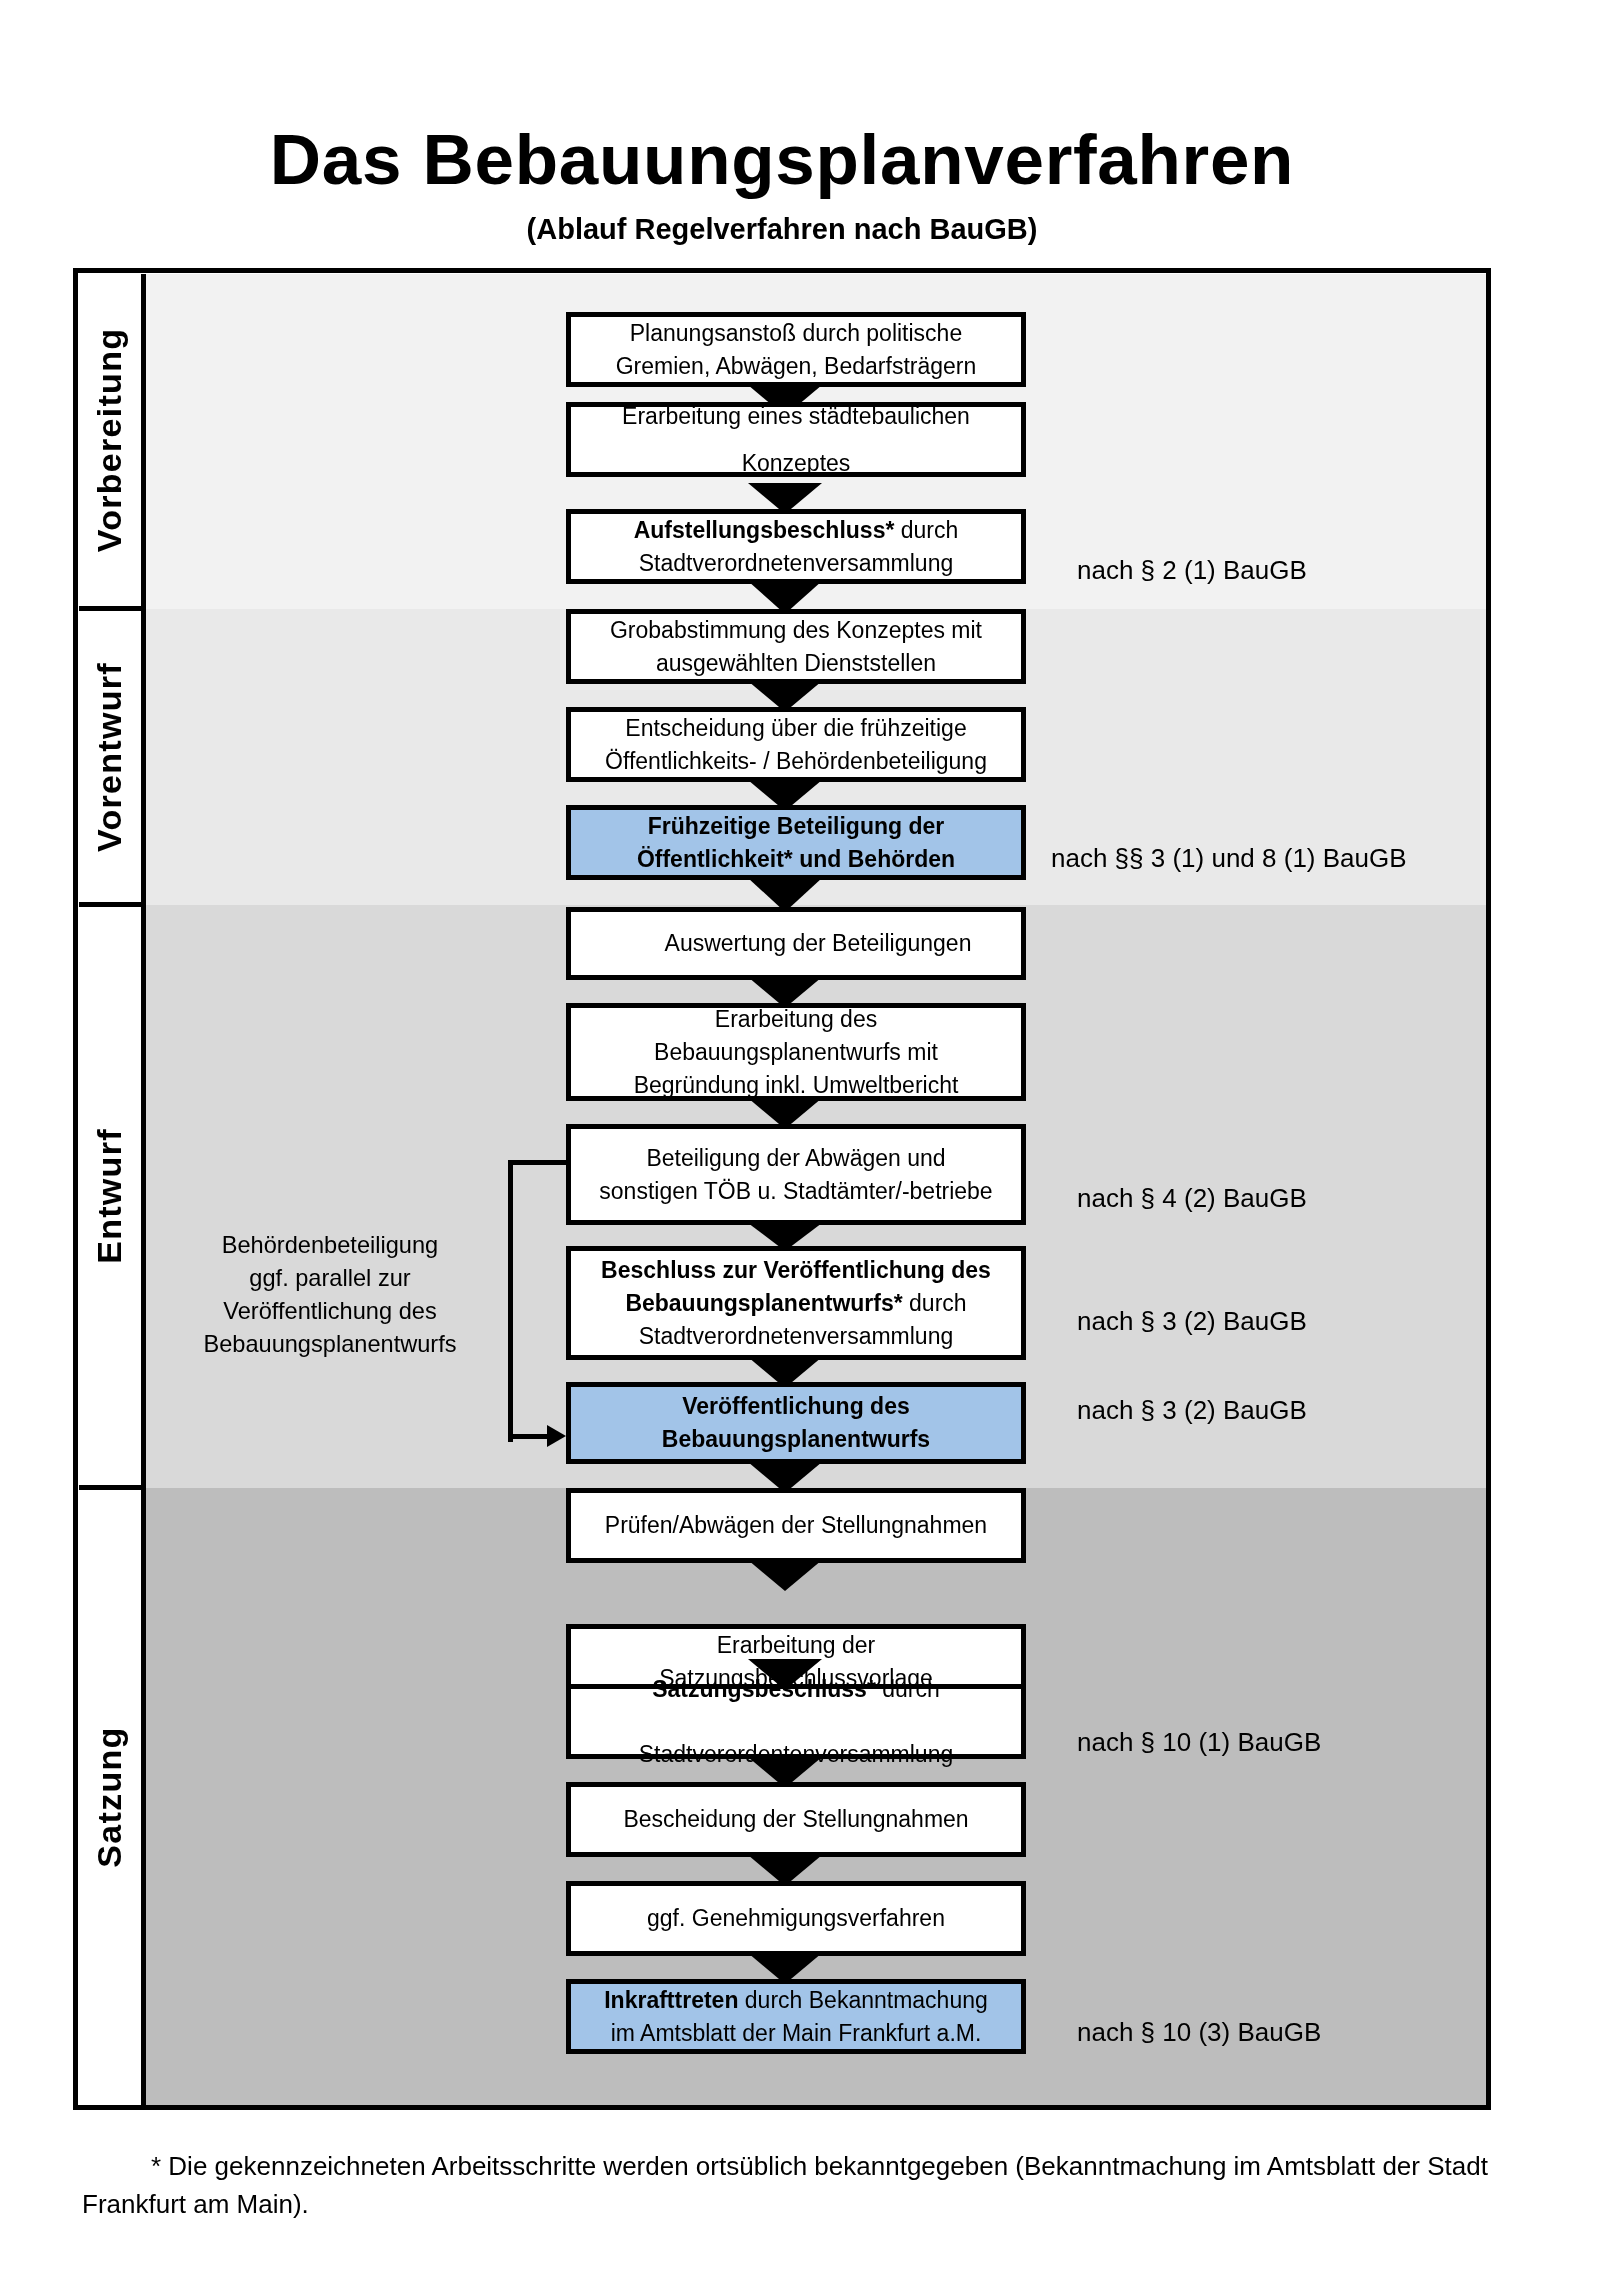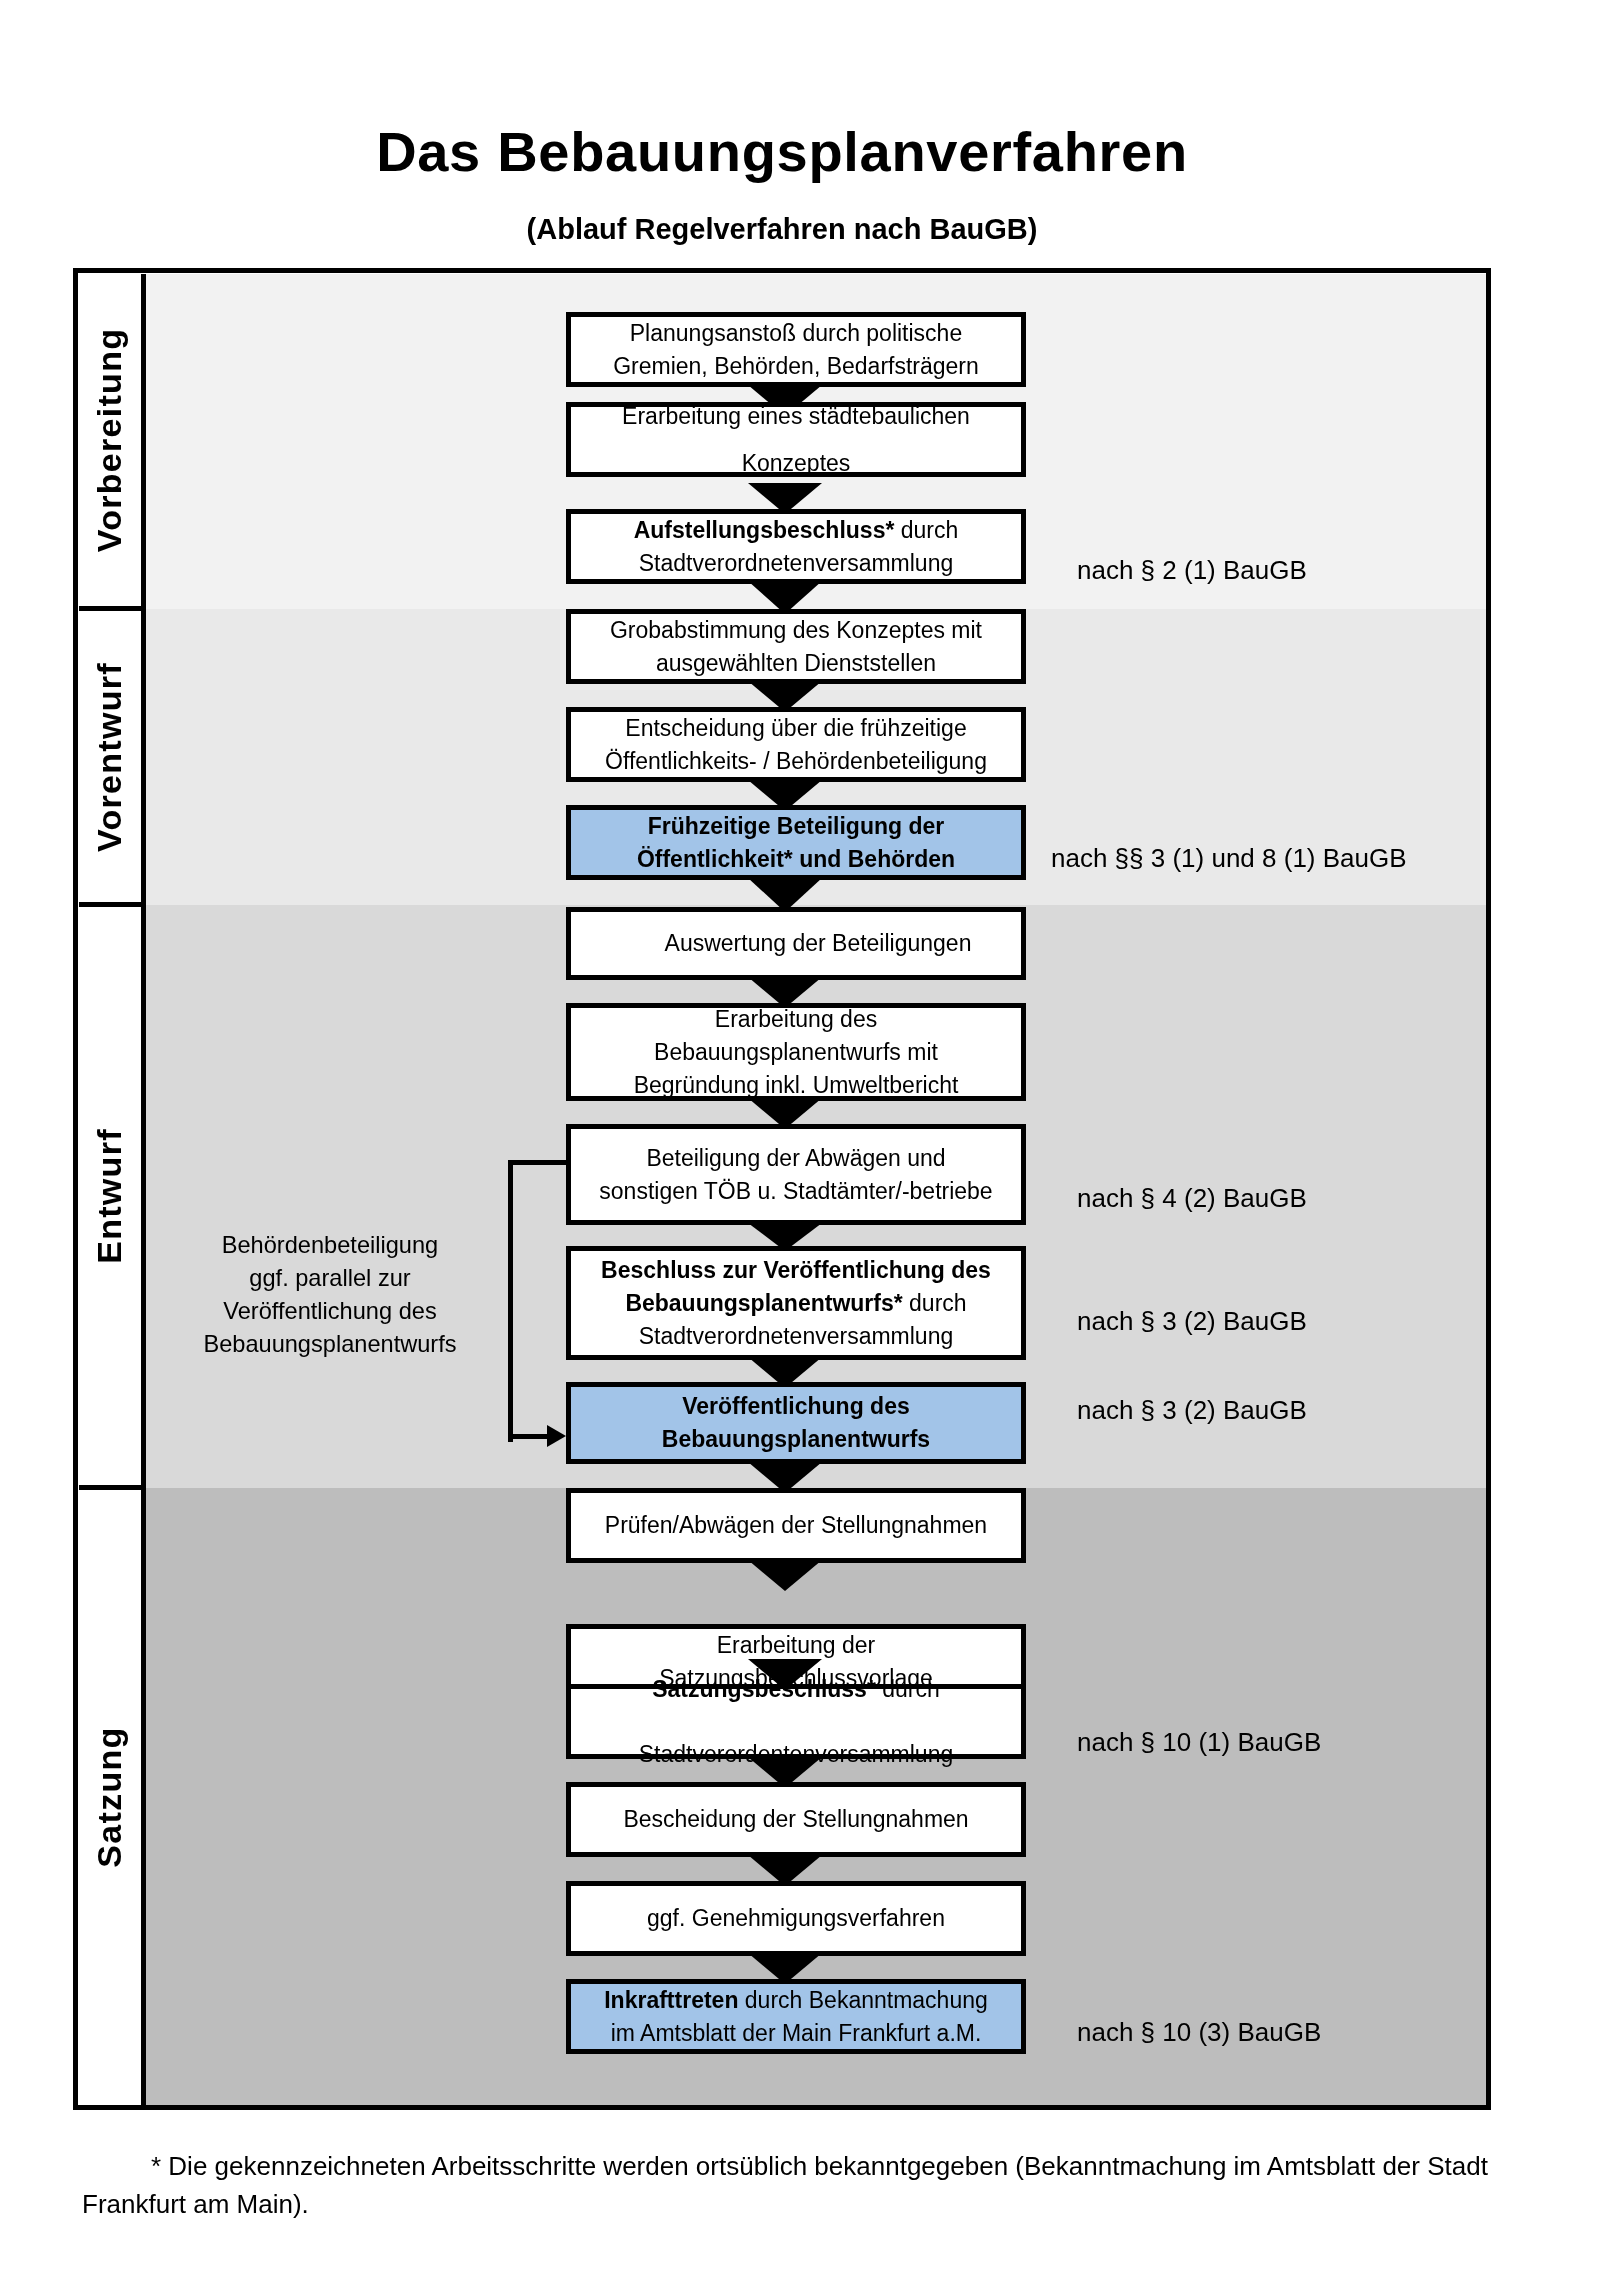--- a/index.html
+++ b/index.html
@@ -2,21 +2,21 @@
 <html style="font-size:10.5px"><head>
 <meta charset="utf-8">
 <style>
   html,body{margin:0;padding:0;background:#fff;}
   body{width:1623px;height:2295px;position:relative;overflow:hidden;
        font-family:"Liberation Sans", sans-serif;color:#000;}
   .abs{position:absolute;box-sizing:border-box;}
 
   
   .title{left:73px;top:119px;width:1418px;text-align:center;
-         font-size:56px;font-weight:bold;letter-spacing:0.7px;}
+         font-size:71px;font-weight:bold;letter-spacing:0.7px;}
   .subtitle{left:73px;top:213px;width:1418px;text-align:center;
             font-size:29px;font-weight:bold;}
 
   
   .frame{left:73px;top:268px;width:1418px;height:1842px;border:5.2px solid #000;background:#fff;}
   .label-col{left:79px;top:274px;width:62px;height:1831px;background:#fff;}
   .label-divider{left:141px;top:274px;width:5.2px;height:1831px;background:#000;}
   .hdiv{left:79px;width:67px;height:5.2px;background:#000;}
   .hdiv1{top:606px;} .hdiv2{top:902px;} .hdiv3{top:1485px;}
 
@@ -81,21 +81,21 @@
 <div class="abs hdiv hdiv3"></div>
 
 <div class="abs phase-label pl0">Vorbereitung</div>
 <div class="abs phase-label pl1">Vorentwurf</div>
 <div class="abs phase-label pl2">Entwurf</div>
 <div class="abs phase-label pl3">Satzung</div>
 
 <div id="flow-layer">
     <div class="abs box" style="top: 312px; height: 75px;">
       <div class="line"><span>Planungsanstoß durch politische</span></div>
-      <div class="line"><span>Gremien, Behörden, Bedarfsträgern</span></div>
+      <div class="line"><span>Gremien, Abwägen, Bedarfsträgern</span></div>
     </div>
     <div class="abs arrow" style="top: 385px; border-top: 31px solid rgb(0, 0, 0);"></div>
     <div class="abs box" style="top: 402px; height: 75px; gap: 14px;">
       <div class="line"><span>Erarbeitung eines städtebaulichen</span></div>
       <div class="line"><span>Konzeptes</span></div>
     </div>
     <div class="abs arrow" style="top: 483px; border-top: 31px solid rgb(0, 0, 0);"></div>
     <div class="abs box" style="top: 509px; height: 75px;">
       <div class="line"><span class="b">Aufstellungsbeschluss*</span><span> durch</span></div>
       <div class="line"><span>Stadtverordnetenversammlung</span></div>

